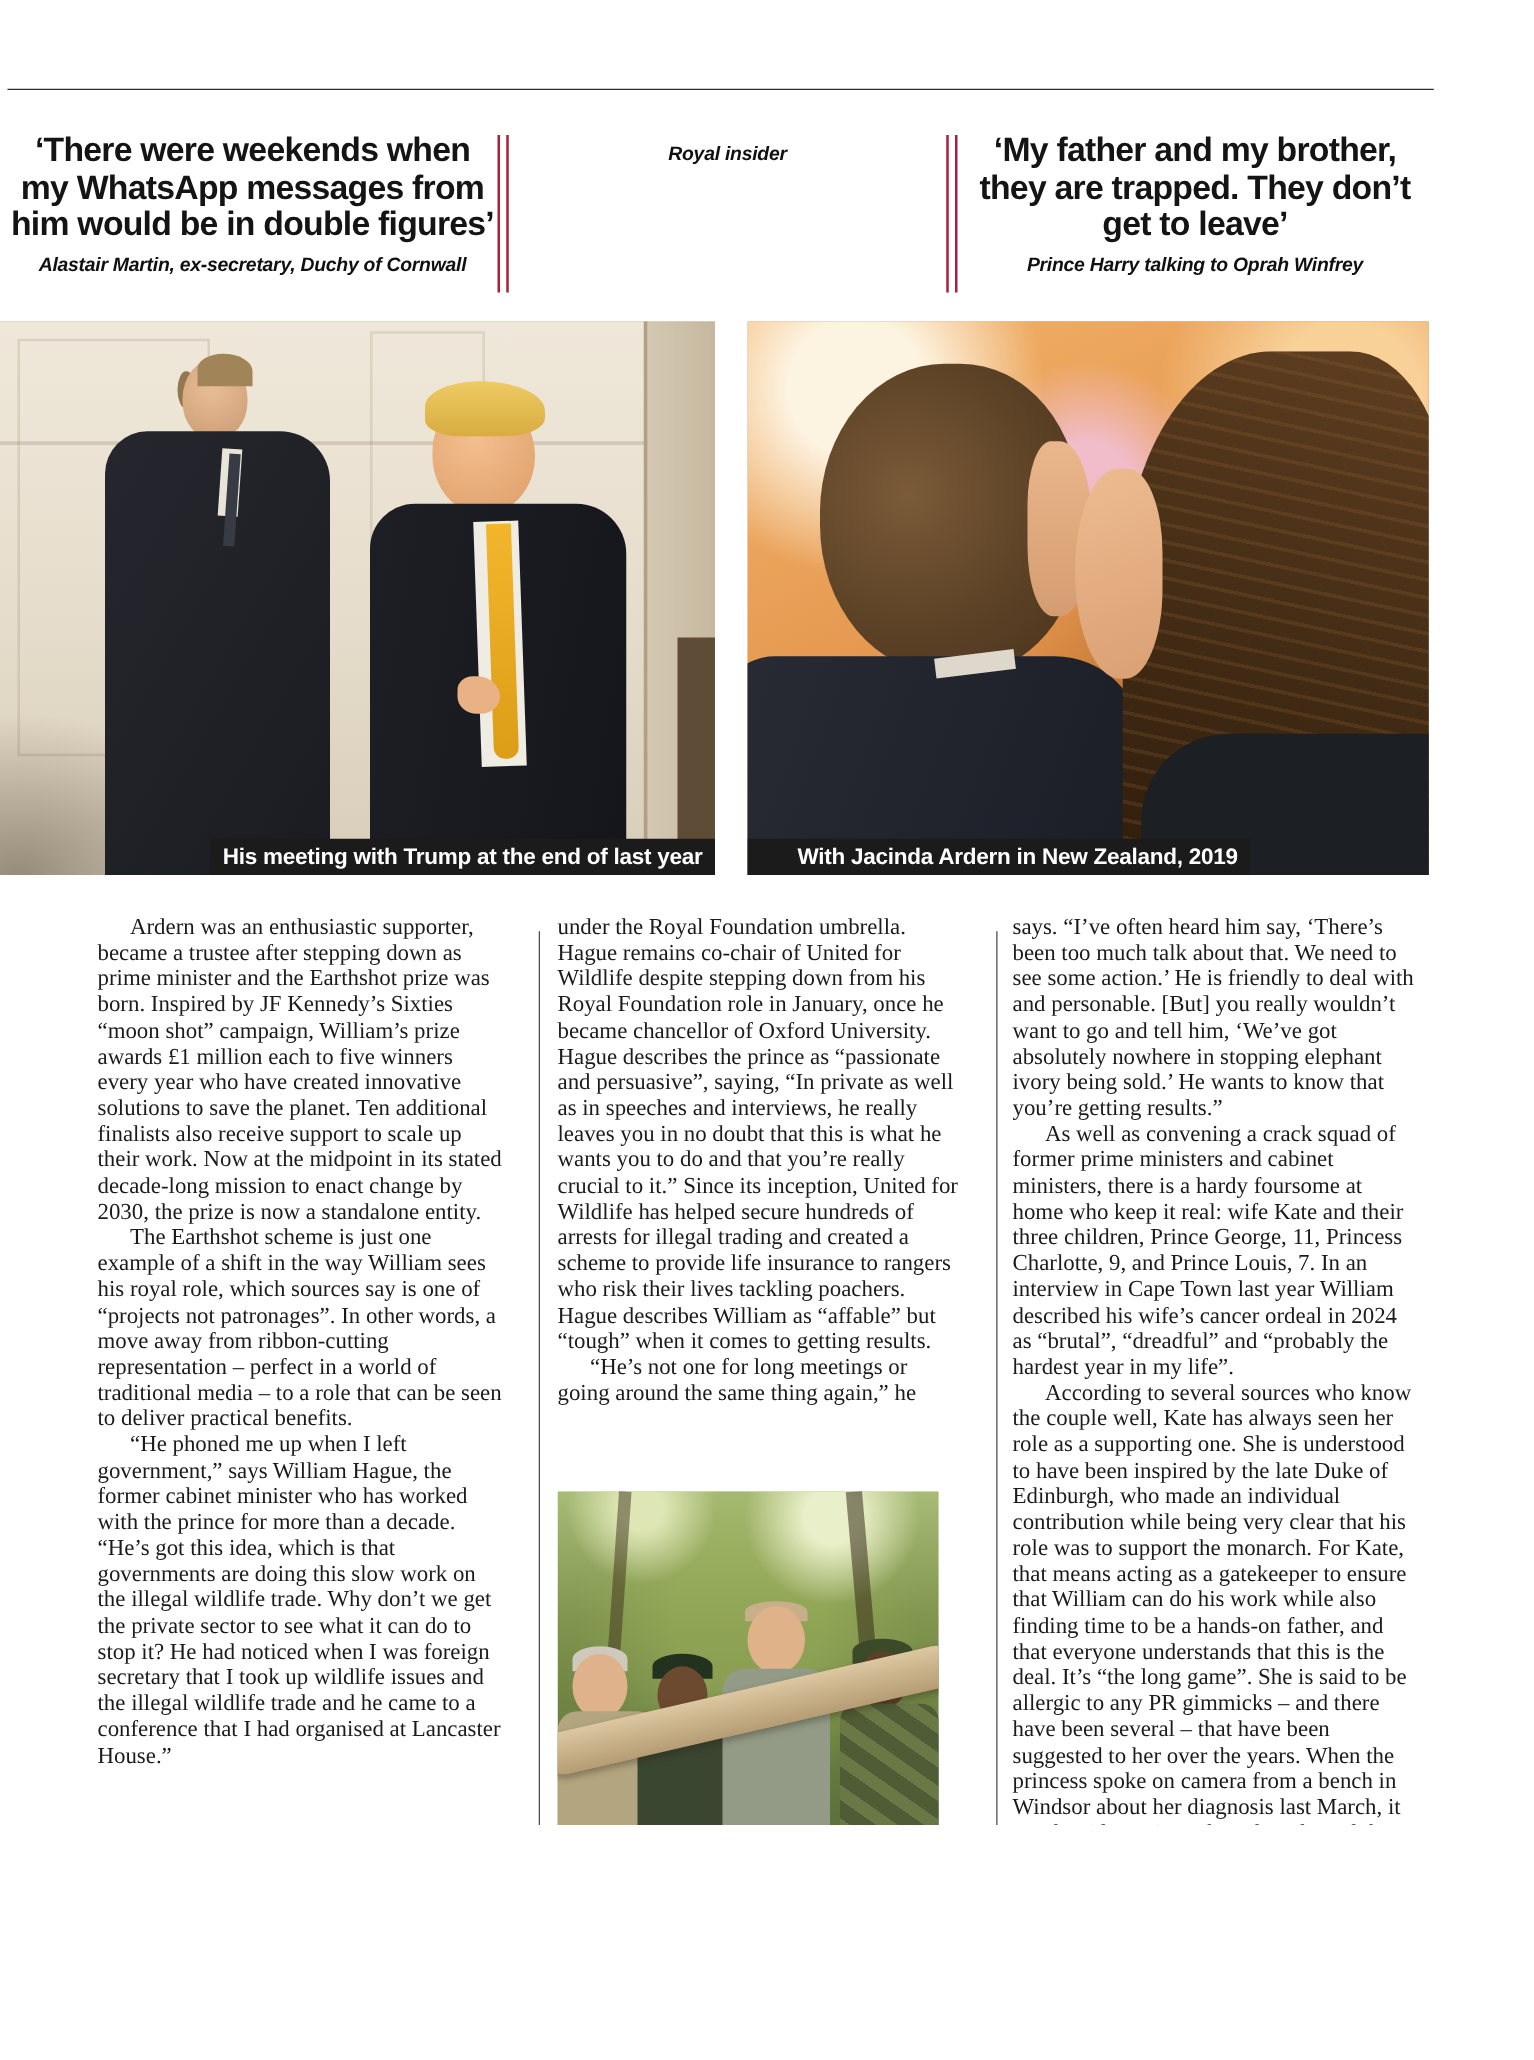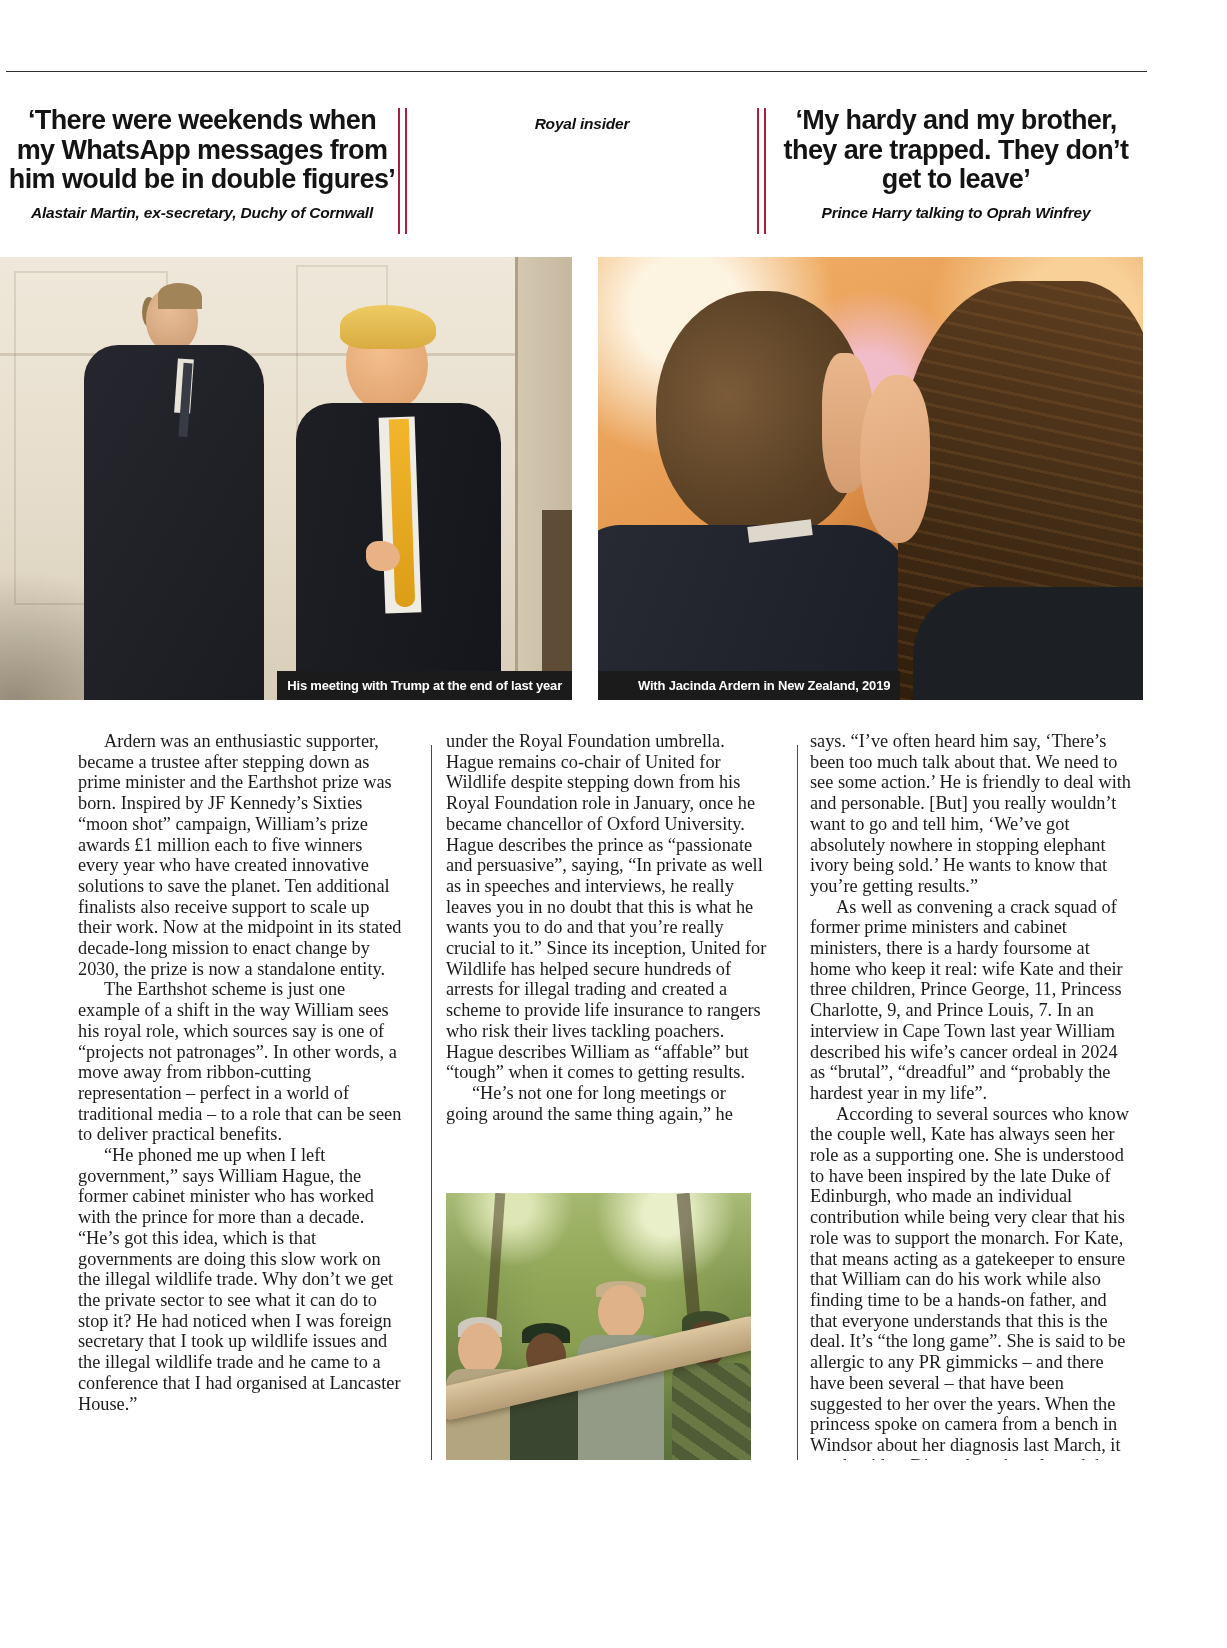--- a/index.html
+++ b/index.html
@@ -23,21 +23,21 @@
          letter-spacing:-0.2px;color:#101010;}
 
   
   figure{margin:0;}
   .photo{position:absolute;top:257px;height:443px;overflow:hidden;background:#c9b89c;}
   .photo-trump{left:0;width:572px;}
   .photo-ardern{left:598px;width:545px;}
   .photo-elephant{position:absolute;left:446px;top:1193px;width:305px;height:342px;overflow:hidden;}
   .cap{position:absolute;bottom:0;z-index:9;background:var(--capbar,#1b1b1b);color:#fff;
        font-family:"Liberation Sans",sans-serif;font-weight:700;font-stretch:condensed;
-       font-size:13px;line-height:17px;letter-spacing:-0.2px;padding:6px 10px;white-space:nowrap;}
+       font-size:18px;line-height:17px;letter-spacing:-0.2px;padding:6px 10px;white-space:nowrap;}
   .photo-trump .cap{right:0;}
   .photo-ardern .cap{left:0;padding-left:40px;}
   .photo-elephant .cap{left:0;max-width:100%;box-sizing:border-box;overflow:hidden;
        font-size:12.5px;letter-spacing:-0.5px;}
   .shape{position:absolute;}
 
   
   .s1-bg{inset:0;background:linear-gradient(180deg,#efe8da 0%,#e6dccb 55%,#d8cdb9 100%);}
   .s1-molding{left:0;top:96px;width:100%;height:3px;background:rgba(125,105,75,.22);}
   .s1-panel-a{left:14px;top:14px;width:150px;height:330px;border:2px solid rgba(125,105,75,.18);}
@@ -142,21 +142,21 @@
     <div class="qb qb1">
       <div class="qtext">‘There were weekends when my WhatsApp messages from him would be in double figures’</div>
       <div class="qattr">Alastair Martin, ex-secretary, Duchy of Cornwall</div>
     </div>
     <div class="qdiv"></div>
     <div class="qb qb2">
       <div class="qattr">Royal insider</div>
     </div>
     <div class="qdiv"></div>
     <div class="qb qb3">
-      <div class="qtext">‘My hardy and my brother, they are trapped. They don’t get to leave’</div>
+      <div class="qtext">‘My father and my brother, they are trapped. They don’t get to leave’</div>
       <div class="qattr">Prince Harry talking to Oprah Winfrey</div>
     </div>
   </div>
 
   <figure class="photo photo-trump">
     <div class="shape s1-bg"></div>
     <div class="shape s1-molding"></div>
     <div class="shape s1-panel-a"></div>
     <div class="shape s1-panel-b"></div>
     <div class="shape s1-door"></div>

